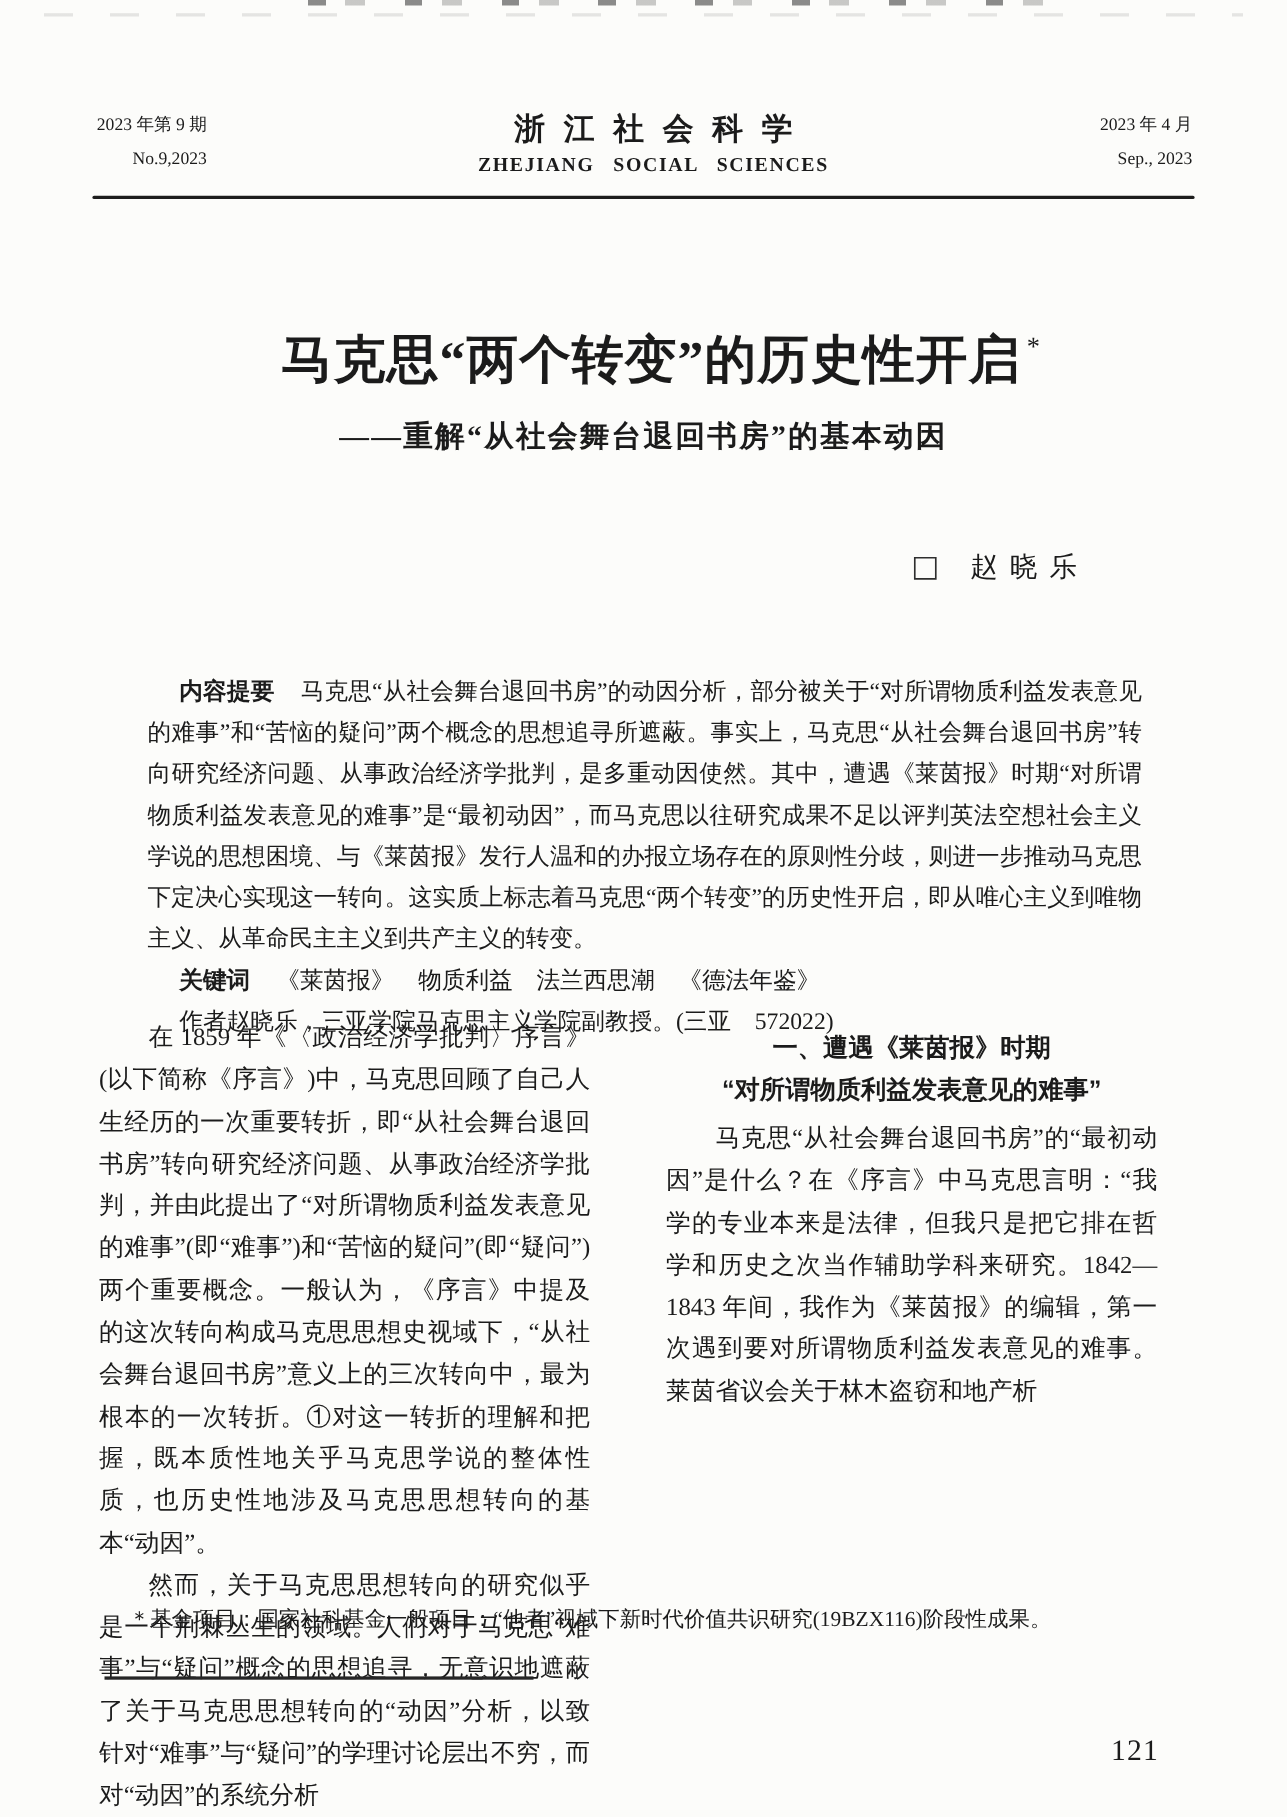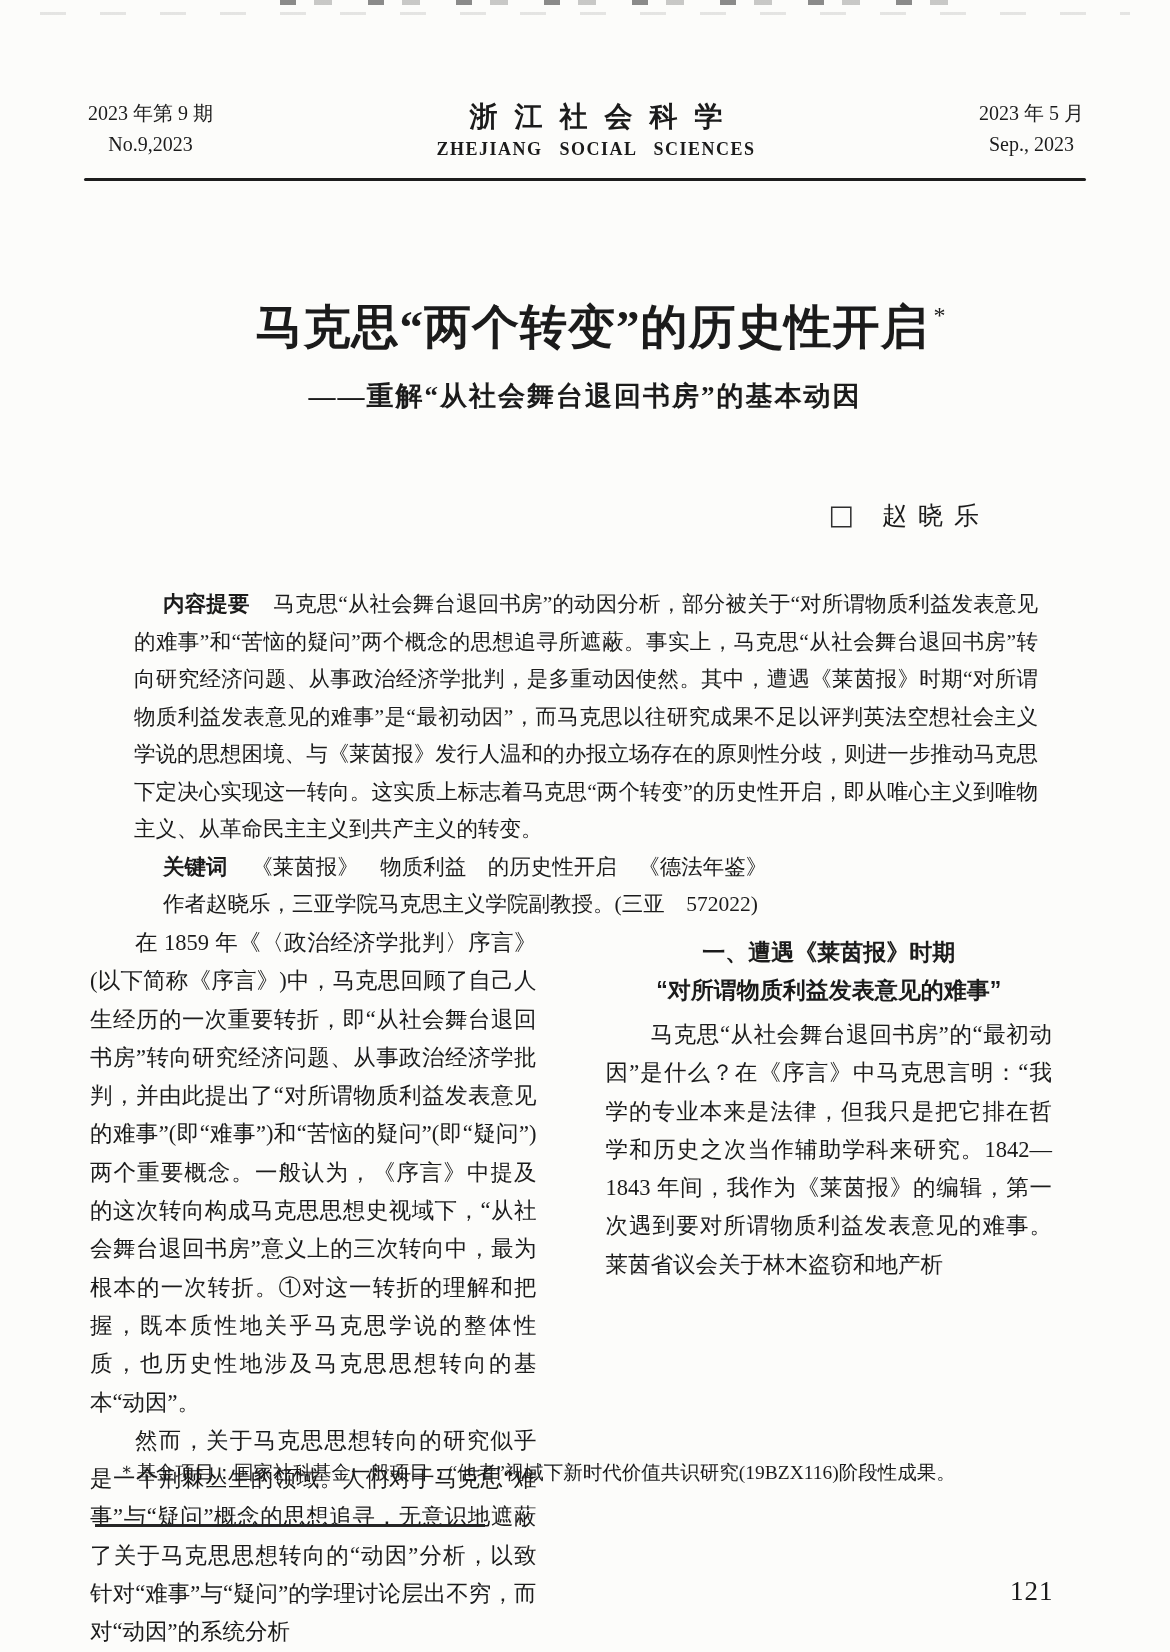--- a/index.html
+++ b/index.html
@@ -20,42 +20,42 @@
   }
   .scan-artifact-b {
     position:absolute; top:12px; left:40px; width:1090px; height:3px;
     background:repeating-linear-gradient(90deg, rgba(120,120,120,.18) 0 26px, transparent 26px 60px);
   }
 
   .masthead {
     position:absolute; top:98px; left:88px; width:996px;
     display:flex; justify-content:space-between; align-items:center;
   }
-  .mast-side { font-size:20px; line-height:31px; text-align:center; white-space:nowrap; }
+  .mast-side { font-size:16px; line-height:31px; text-align:right; white-space:nowrap; }
   .mast-center { text-align:center; }
   .journal-cn { font-size:28px; font-weight:700; letter-spacing:17px; text-indent:17px; white-space:nowrap; }
   .journal-en { font-size:18px; font-weight:700; letter-spacing:1.5px; word-spacing:11px; margin-top:3px; white-space:nowrap; }
   .mast-rule { position:absolute; top:178px; left:84px; width:1002px; height:3px; background:#1d1d1d; border-radius:2px; }
 
   .article-title {
     position:absolute; top:296px; left:16px; width:100%; margin:0;
     text-align:center; font-size:47px; font-weight:900; letter-spacing:1px;
   }
   .title-note { font-size:24px; font-weight:400; vertical-align:20px; margin-left:5px; }
   .article-subtitle {
     position:absolute; top:378px; left:0; width:100%;
     text-align:center; font-size:27px; font-weight:600; letter-spacing:2px;
   }
 
   .author-line { position:absolute; top:499px; right:180px; font-size:25px; white-space:nowrap;margin-left:37px; }
   .author-marker { font-size:27px; color:#2e2e2e; margin-right:28px; font-family:"DejaVu Sans",sans-serif; }
   .author-name { letter-spacing:11px; }
 
   .abstract {
-    position:absolute; top:586px; left:134px; width:904px;
+    position:absolute; top:610px; left:134px; width:904px;
     font-size:21.5px; line-height:37.5px; text-align:justify;
   }
   .abstract p { margin:0; }
   .abstract .lbl { font-family:"Liberation Sans","DejaVu Sans",sans-serif; font-weight:700; }
   .abstract-p, .kw-line, .author-note { text-indent:1.35em; }
   .gap { display:inline-block; width:1.1em; }
 
   .body-cols {
     position:absolute; top:924px; left:90px; width:962px;
     display:flex; gap:69px;
@@ -86,37 +86,37 @@
   <header class="masthead">
     <div class="mast-side">
       <div>2023 年第 9 期</div>
       <div>No.9,2023</div>
     </div>
     <div class="mast-center">
       <div class="journal-cn">浙江社会科学</div>
       <div class="journal-en">ZHEJIANG SOCIAL SCIENCES</div>
     </div>
     <div class="mast-side">
-      <div>2023 年 5 月</div>
+      <div>2023 年 4 月</div>
       <div>Sep., 2023</div>
     </div>
   </header>
   <div class="mast-rule"></div>
 
   <h1 class="article-title"><span>马克思“两个转变”的历史性开启</span><sup class="title-note">*</sup></h1>
 
   <div class="article-subtitle">——重解“从社会舞台退回书房”的基本动因</div>
 
   <div class="author-line">
     <span class="author-marker">□</span><span class="author-name">赵晓乐</span>
   </div>
 
   <section class="abstract">
     <p class="abstract-p"><b class="lbl">内容提要</b><span class="gap"></span><span>马克思“从社会舞台退回书房”的动因分析，部分被关于“对所谓物质利益发表意见的难事”和“苦恼的疑问”两个概念的思想追寻所遮蔽。事实上，马克思“从社会舞台退回书房”转向研究经济问题、从事政治经济学批判，是多重动因使然。其中，遭遇《莱茵报》时期“对所谓物质利益发表意见的难事”是“最初动因”，而马克思以往研究成果不足以评判英法空想社会主义学说的思想困境、与《莱茵报》发行人温和的办报立场存在的原则性分歧，则进一步推动马克思下定决心实现这一转向。这实质上标志着马克思“两个转变”的历史性开启，即从唯心主义到唯物主义、从革命民主主义到共产主义的转变。</span></p>
-    <p class="kw-line"><b class="lbl">关键词</b><span class="gap"></span><span>《莱茵报》　物质利益　的历史性开启　《德法年鉴》</span></p>
+    <p class="kw-line"><b class="lbl">关键词</b><span class="gap"></span><span>《莱茵报》　物质利益　法兰西思潮　《德法年鉴》</span></p>
     <p class="author-note">作者赵晓乐，三亚学院马克思主义学院副教授。(三亚　572022)</p>
   </section>
 
   <section class="body-cols">
     <div class="col">
       <p class="indent">在 1859 年《〈政治经济学批判〉序言》(以下简称《序言》)中，马克思回顾了自己人生经历的一次重要转折，即“从社会舞台退回书房”转向研究经济问题、从事政治经济学批判，并由此提出了“对所谓物质利益发表意见的难事”(即“难事”)和“苦恼的疑问”(即“疑问”)两个重要概念。一般认为，《序言》中提及的这次转向构成马克思思想史视域下，“从社会舞台退回书房”意义上的三次转向中，最为根本的一次转折。①对这一转折的理解和把握，既本质性地关乎马克思学说的整体性质，也历史性地涉及马克思思想转向的基本“动因”。</p>
       <p class="indent">然而，关于马克思思想转向的研究似乎是一个荆棘丛生的领域。人们对于马克思“难事”与“疑问”概念的思想追寻，无意识地遮蔽了关于马克思思想转向的“动因”分析，以致针对“难事”与“疑问”的学理讨论层出不穷，而对“动因”的系统分析</p>
     </div>
     <div class="col">
       <h2 class="section-heading">

